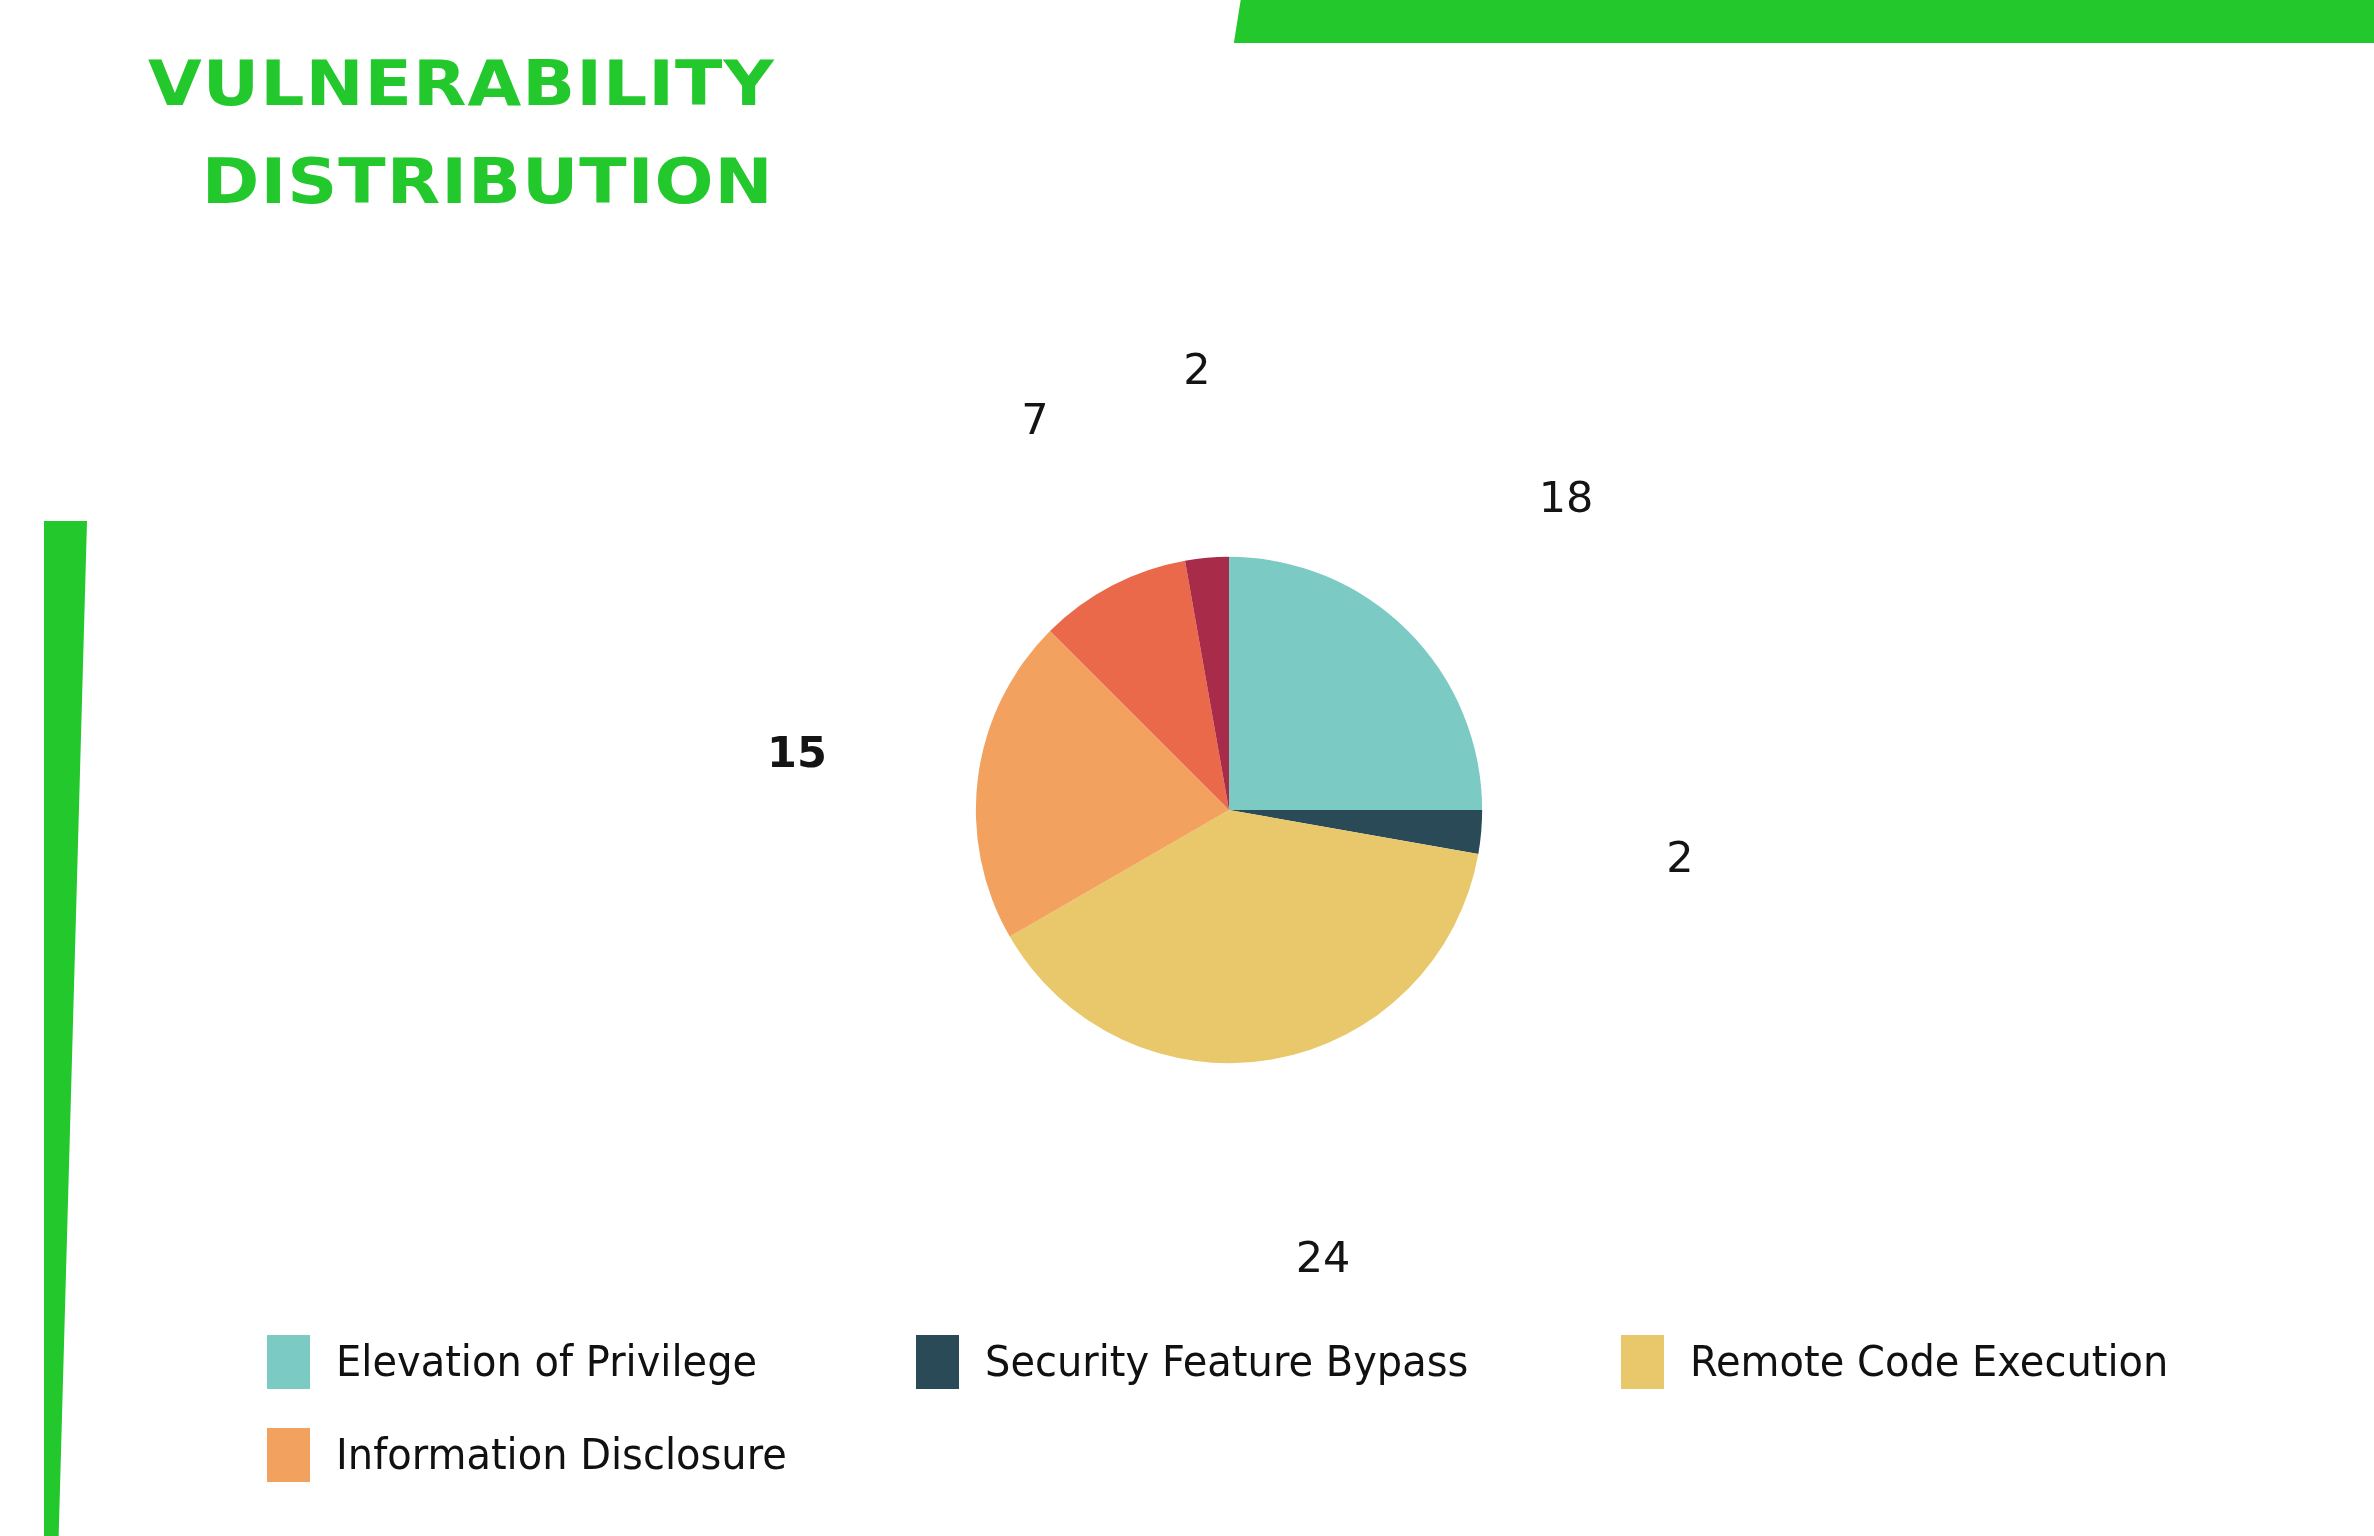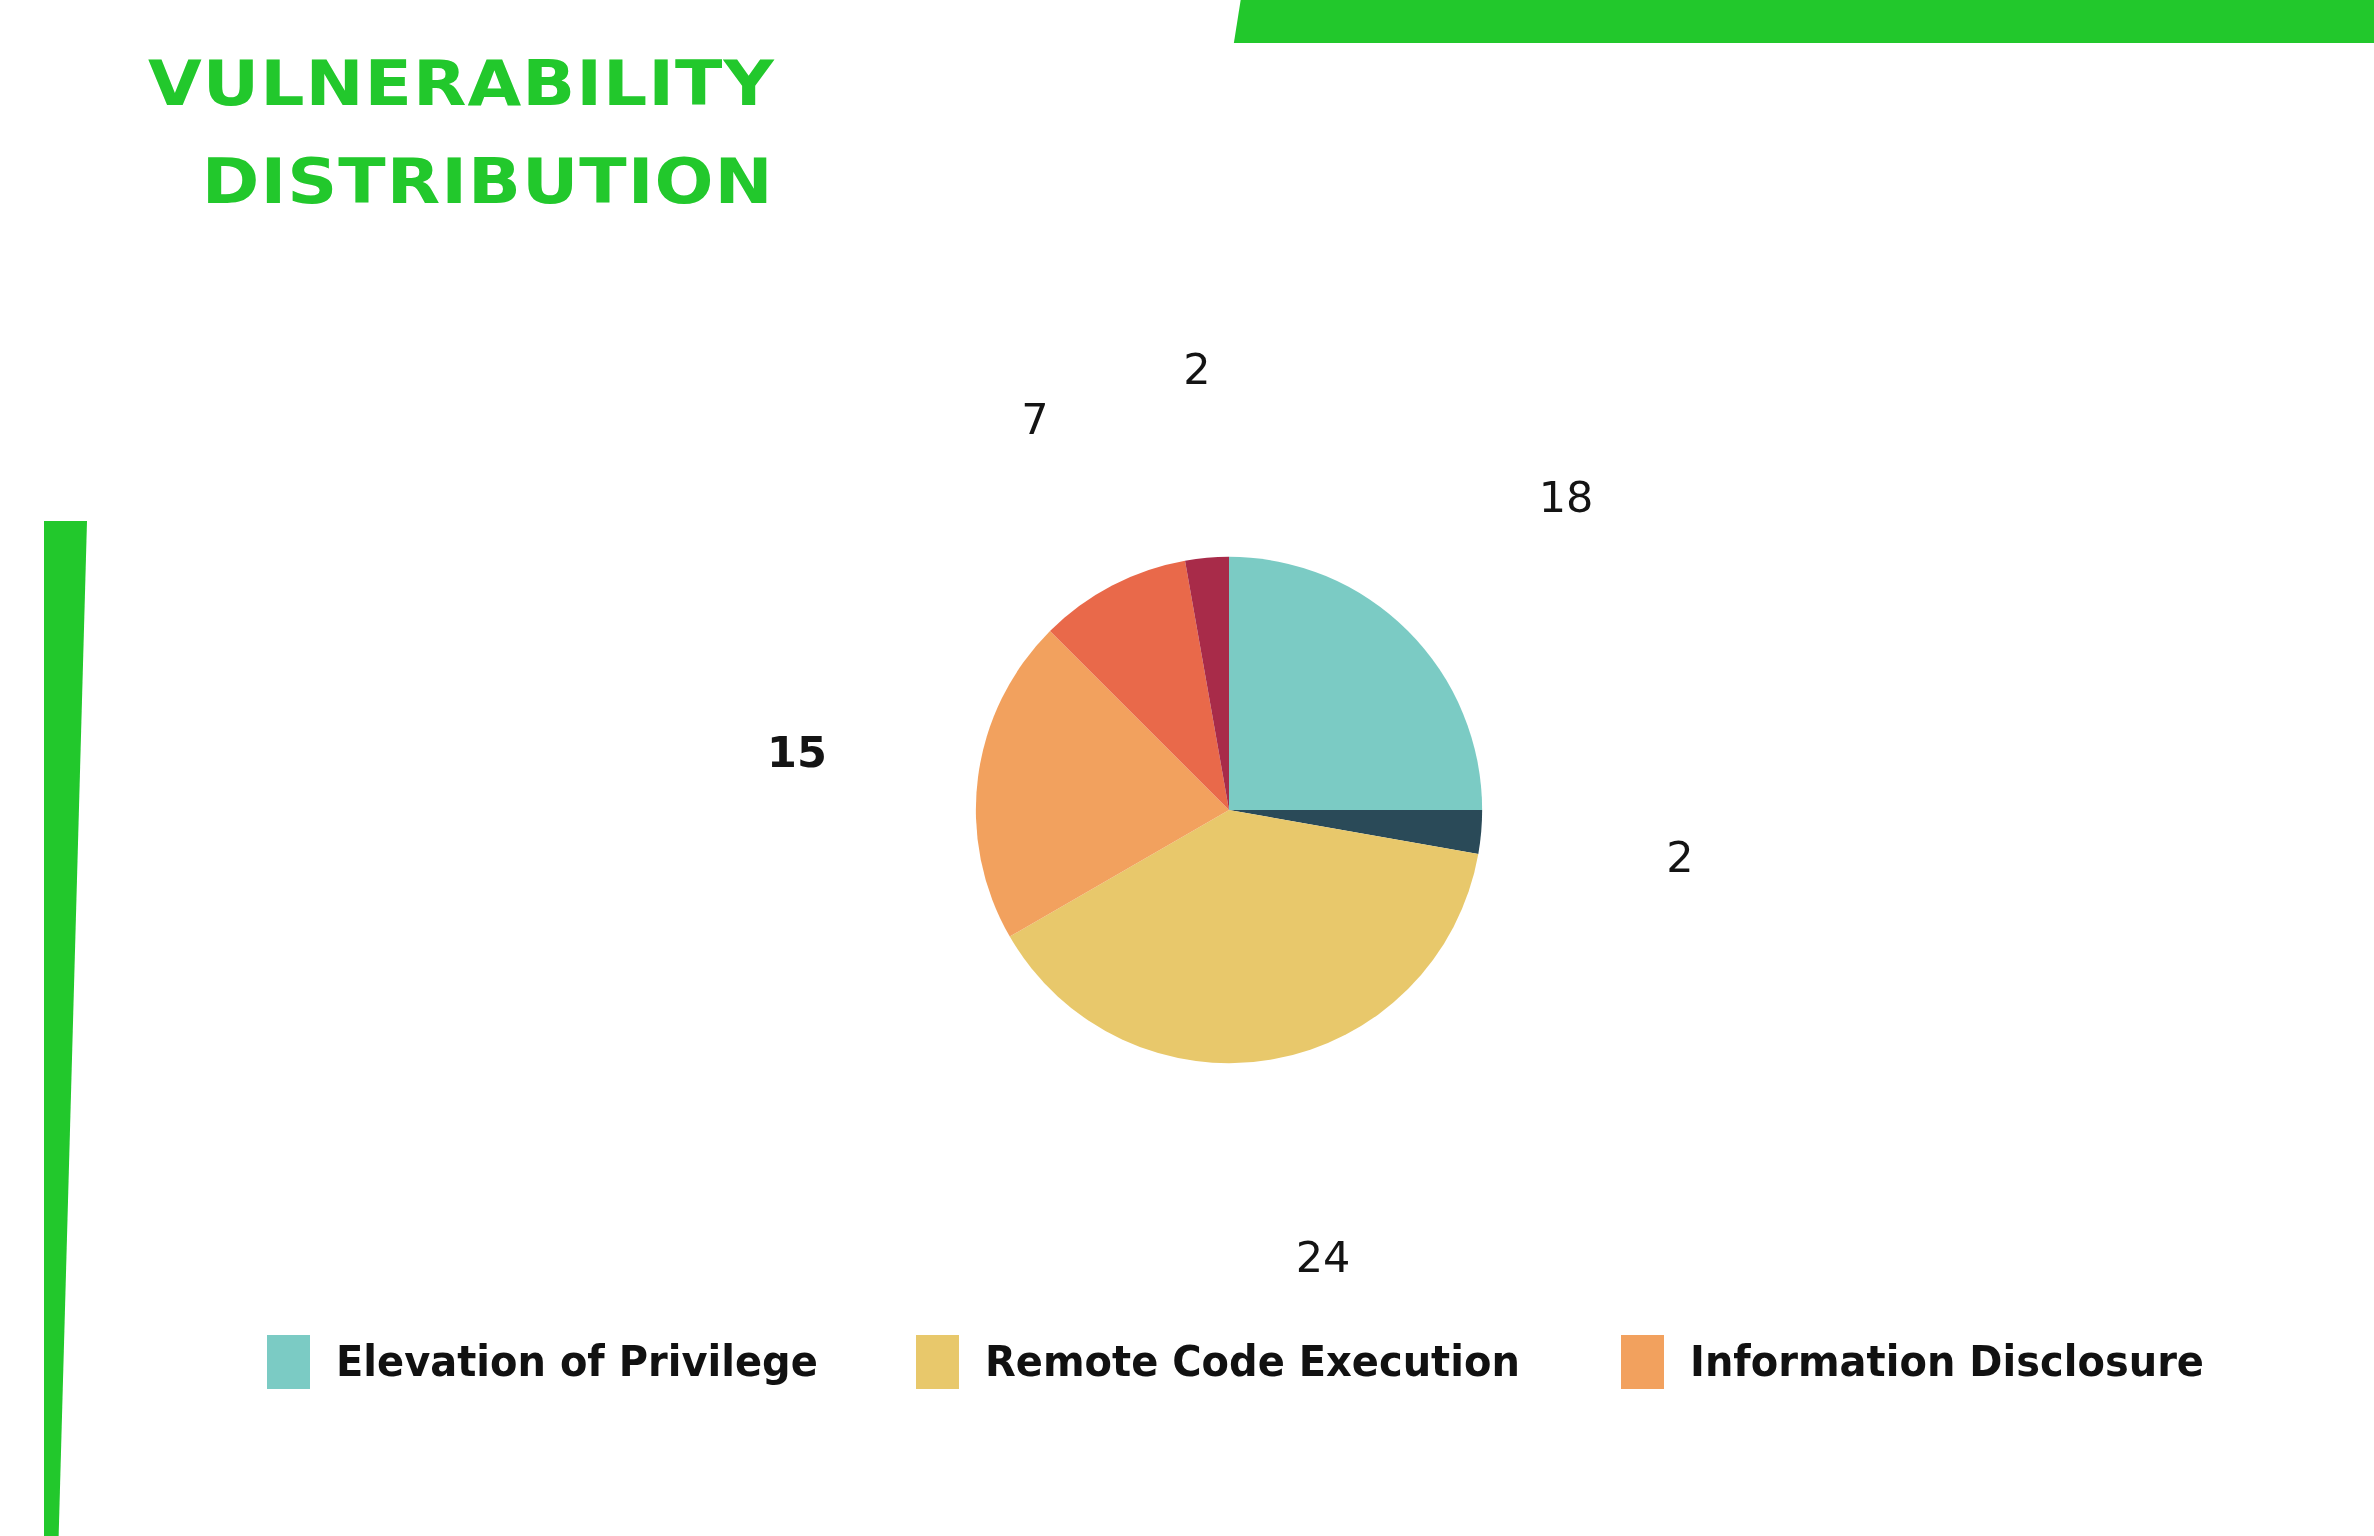--- a/index.html
+++ b/index.html
@@ -90,21 +90,20 @@
   
   .legend {
     position: absolute;
     left: 223px;
     top: 1315px;
     width: 1966px;
     display: grid;
     grid-template-columns: 649px 705px 612px;
     grid-auto-rows: 93px;
     align-items: center;
-    font-weight: bold;
   }
   .legend-item {
     display: flex;
     align-items: center;
     gap: 26px;
   }
   .legend-swatch {
     width: 43px;
     height: 54px;
     flex: 0 0 auto;
@@ -150,20 +149,24 @@
         <div class="slice-label" style="left: 1153px; top: 369px;">2</div>
       </div>
   </div>
 
   <div class="legend" id="legend">
       <div class="legend-item">
         <span class="legend-swatch" style="background: rgb(123, 203, 196);"></span>
         <span class="legend-label">Elevation of Privilege</span>
       </div>
       <div class="legend-item">
+        <span class="legend-swatch" style="background: rgb(42, 74, 88);"></span>
+        <span class="legend-label">Security Feature Bypass</span>
+      </div>
+      <div class="legend-item">
         <span class="legend-swatch" style="background: rgb(232, 200, 107);"></span>
         <span class="legend-label">Remote Code Execution</span>
       </div>
       <div class="legend-item">
         <span class="legend-swatch" style="background: rgb(242, 161, 94);"></span>
         <span class="legend-label">Information Disclosure</span>
       </div>
     </div>
 
 </div>

